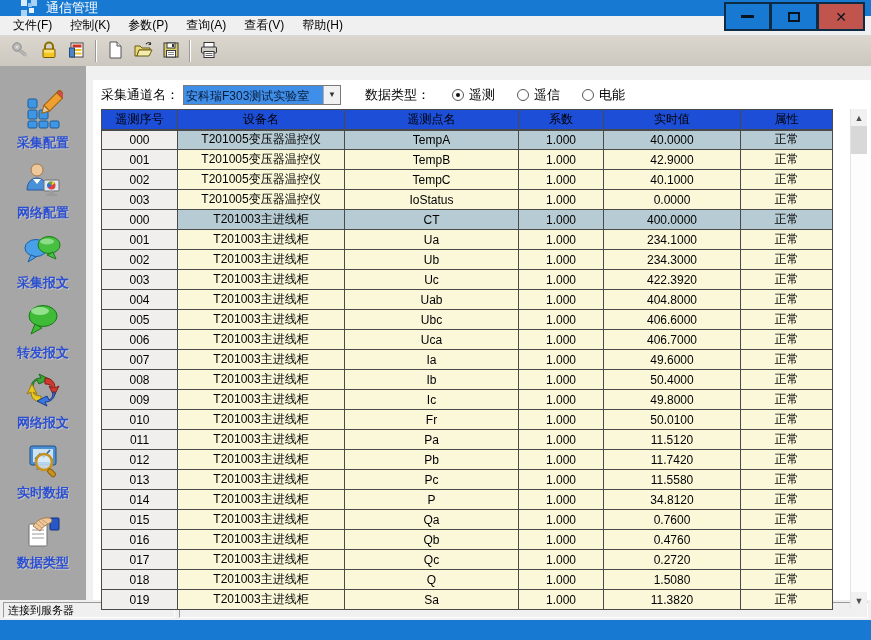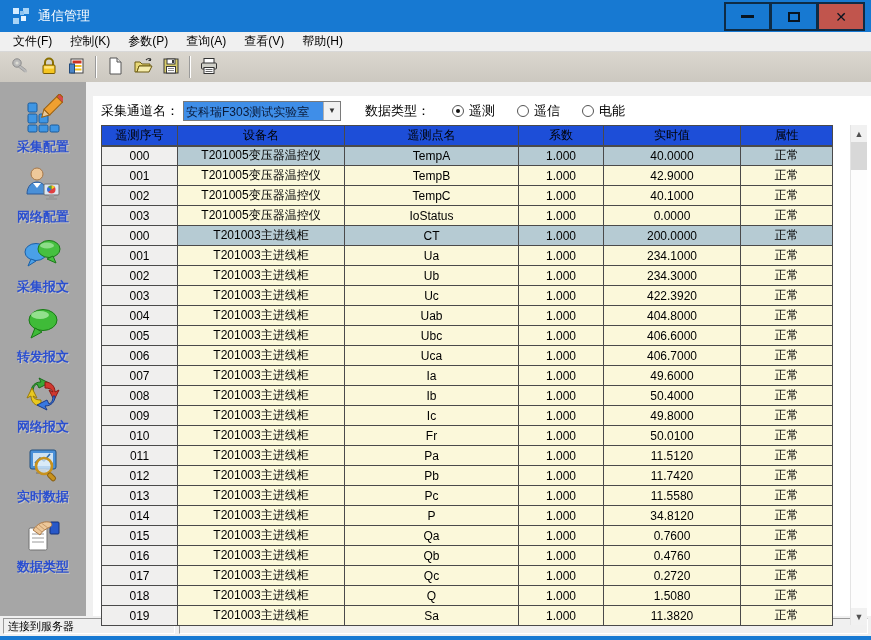--- a/index.html
+++ b/index.html
@@ -2,21 +2,21 @@
 <html><head>
 <meta charset="utf-8">
 <style>
   * { box-sizing: border-box; margin: 0; padding: 0; }
   html,body { width: 871px; height: 640px; }
   body { font-family: "Liberation Sans", "DejaVu Sans", sans-serif; font-size: 12px; color:#000; }
 
   .window { position: relative; width: 871px; height: 640px; background:#1779d2; overflow:hidden; }
 
   
-  .titlebar { height: 32px; display:flex; align-items:center; padding-left:12px; color:#fff; }
+  .titlebar { height: 16px; display:flex; align-items:center; padding-left:20px; color:#fff; }
   .app-icon { width:18px; height:18px; margin-right:8px; flex:0 0 auto; }
   .title-text { font-size:13px; }
   .win-controls { position:absolute; top:2px; right:6px; display:flex; }
   .win-btn { width:47px; height:29px; border:2px solid #0e2b45; border-left-width:1px; display:flex; align-items:center; justify-content:center; background:#1779d2; cursor:pointer; }
   .win-btn:first-child { border-left-width:2px; }
   .win-btn.close { background:#c1554d; }
   .glyph-min { width:13px; height:3px; background:#081420; }
   .glyph-max { width:12px; height:10px; border:2px solid #081420; }
   .glyph-close { font-size:14px; font-weight:bold; color:#081420; line-height:1; }
 
@@ -24,21 +24,21 @@
   .menubar { height:20px; background:#f0f0f0; display:flex; align-items:center; padding-left:4px; border-bottom:1px solid #d8d8d8; }
   .menu-item { padding:2px 9px; cursor:pointer; white-space:nowrap; }
 
   
   .toolbar { height:30px; background:linear-gradient(#dbd7cf,#ccc8c0); display:flex; align-items:center; padding-left:8px; }
   .tool-btn { width:26px; height:24px; display:flex; align-items:center; justify-content:center; cursor:pointer; margin-right:2px; }
   .tool-sep { width:2px; height:22px; border-left:1px solid #9a9a9a; border-right:1px solid #ffffff; margin:0 5px 0 3px; }
 
   
   .content { display:flex; height:534px; background:#f0f0f0; }
-  .sidebar { width:86px; background:#a6a6a6; padding-top:12px; display:flex; flex-direction:column; align-items:center; flex:0 0 auto; }
+  .sidebar { width:86px; background:#a6a6a6; padding-top:24px; display:flex; flex-direction:column; align-items:center; flex:0 0 auto; }
   .side-item { width:100%; height:70px; display:flex; flex-direction:column; align-items:center; cursor:pointer; }
   .side-item svg { width:40px; height:40px; flex:0 0 auto; }
   .side-label { font-size:13px; font-weight:bold; color:#2b4fd0; margin-top:1px; text-shadow: 1px 1px 0 #c4c4c4; white-space:nowrap; }
   .v-strip { width:7px; background:#f0f0f0; flex:0 0 auto; }
   .main { flex:1; background:#ffffff; position:relative;margin-top:14px; }
 
   
   .controls-row { height:29px; display:flex; align-items:center; padding-left:8px; font-size:13px; }
   .combo { width:158px; height:20px; margin-left:4px; border:1px solid #7a7a7a; background:#fff; display:flex; cursor:pointer; }
   .combo-text { flex:1; background:#3f8ee8; color:#0a1a38; font-size:12px; padding:2px 2px 0 2px; white-space:nowrap; overflow:hidden; }
@@ -331,21 +331,21 @@
                 <td>IoStatus</td>
                 <td>1.000</td>
                 <td>0.0000</td>
                 <td>正常</td>
               </tr>
               <tr class="datarow hl">
                 <td class="c-num">000</td>
                 <td>T201003主进线柜</td>
                 <td>CT</td>
                 <td>1.000</td>
-                <td>200.0000</td>
+                <td>400.0000</td>
                 <td>正常</td>
               </tr>
               <tr class="datarow">
                 <td class="c-num">001</td>
                 <td>T201003主进线柜</td>
                 <td>Ua</td>
                 <td>1.000</td>
                 <td>234.1000</td>
                 <td>正常</td>
               </tr>

